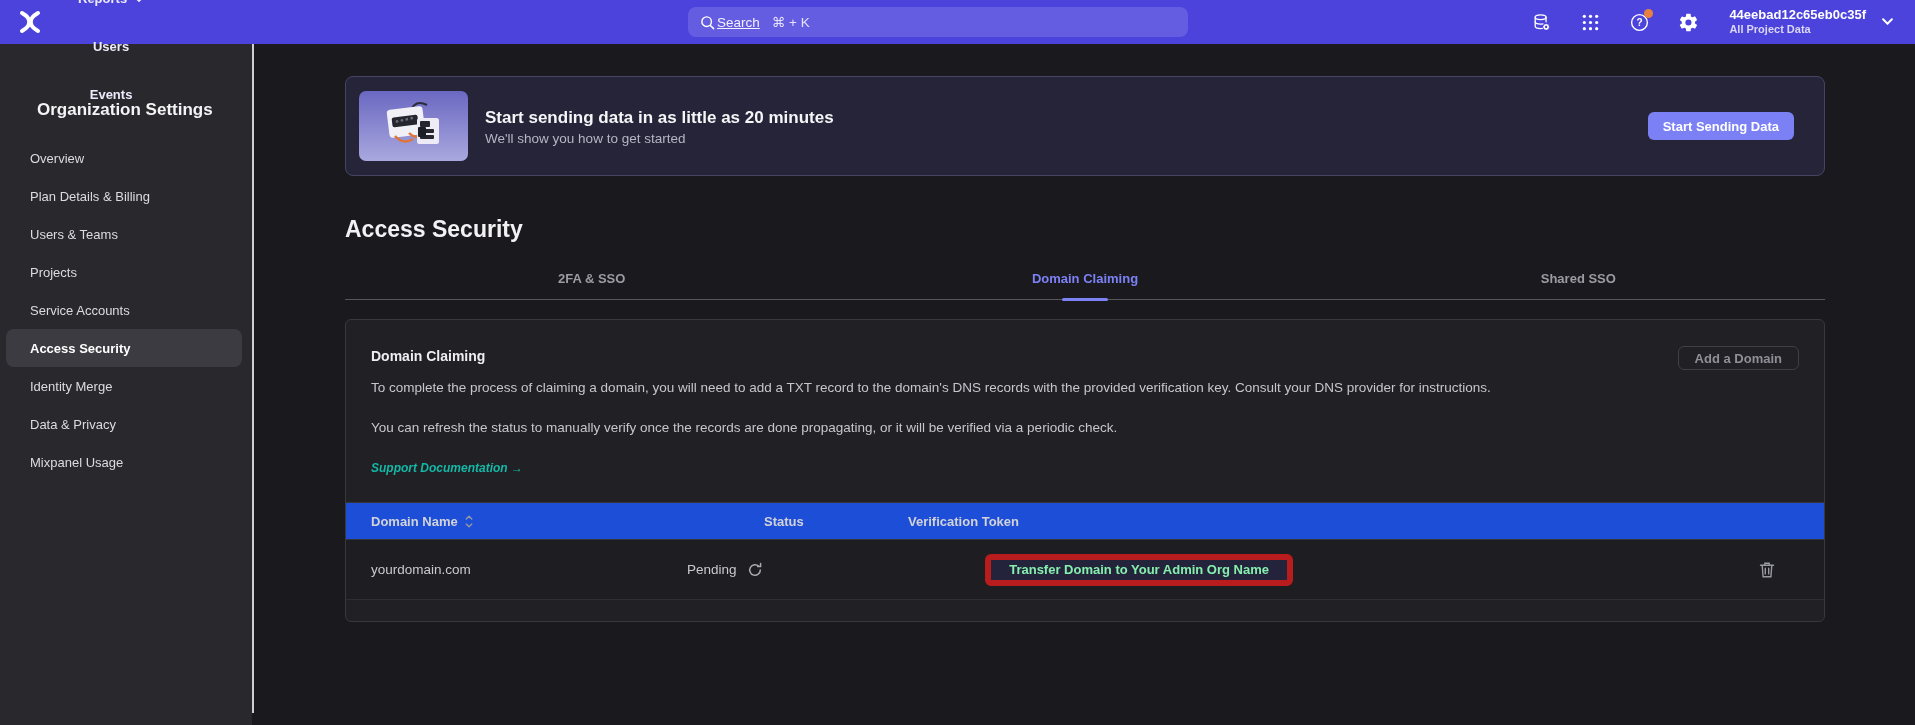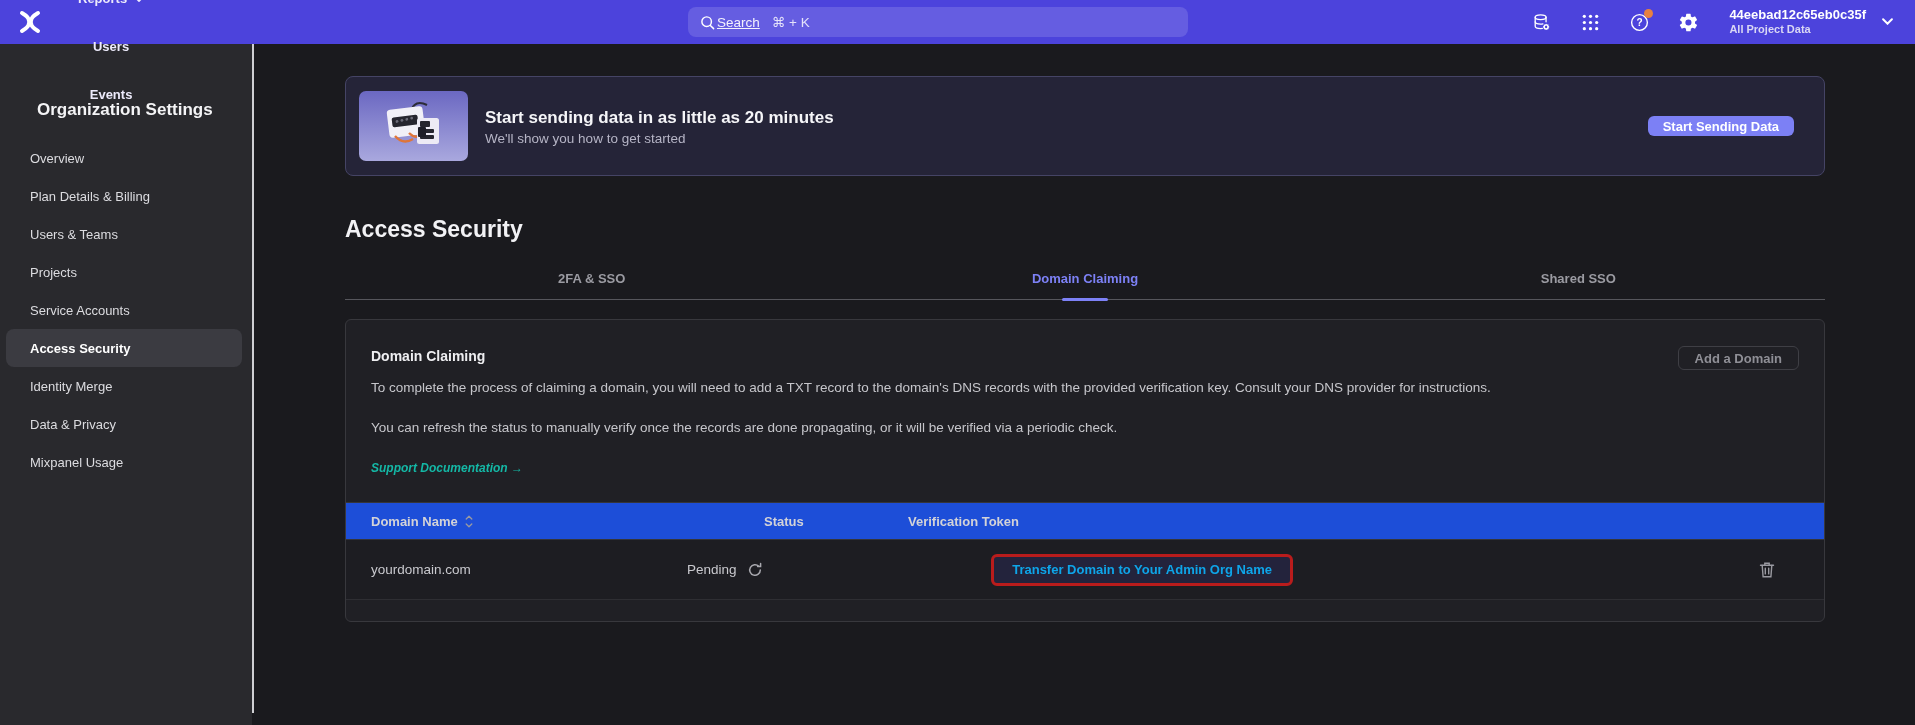--- a/index.html
+++ b/index.html
@@ -57,21 +57,21 @@
     margin-top:32px; height:100px; border-radius:8px;
     background:#252438; border:1px solid #454465;
     display:flex; align-items:center; padding:0 30px 0 13px; position:relative;
   }
   .banner-thumb { width:109px; height:70px; border-radius:7px; overflow:hidden; flex:none; }
   .banner-texts { margin-left:17px; }
   .banner-title { color:#f5f5f8; font-size:17px; font-weight:700; line-height:22px; }
   .banner-sub { color:#b6b5c6; font-size:13.5px; margin-top:2px; }
   .btn-primary {
     margin-left:auto; background:#7c80f5; color:#ffffff; border:none; border-radius:6px;
-    font-size:13px; font-weight:600; height:20px; padding:0 15px; cursor:pointer;
+    font-size:13px; font-weight:600; height:28px; padding:0 15px; cursor:pointer;
     font-family:inherit;
   }
 
   
   .page-title { margin-top:38px; color:#f2f2f5; font-size:23px; font-weight:700; line-height:30px; }
 
   
   .tabs { margin-top:22px; display:flex; border-bottom:1px solid #56565c; }
   .tab {
     flex:1; text-align:center; padding:5px 0 13px; font-size:13px; font-weight:600;
@@ -111,22 +111,22 @@
   }
   .th-status { padding-left:77px; }
   .th-token  { padding-left:79px; }
   .th-domain { display:flex; align-items:center; gap:7px; }
   .sort-btn { display:flex; cursor:pointer; }
   .trow { height:60px; background:#1d1d22; border-bottom:1px solid #2e2e33; font-size:13.5px; color:#c9c9ce; }
   .cell-status { display:flex; align-items:center; gap:10px; }
   .refresh-btn { display:flex; cursor:pointer; }
   .cell-actions { display:flex; justify-content:flex-end; align-items:center; margin-right:56px; }
   .btn-secondary {
-    background:#23233c; border:3px solid #b91c1c; border-radius:6px; height:32px; padding:0 18px;
-    color:#0ea5e9; font-size:13px; font-weight:700; font-family:inherit; cursor:pointer;
+    background:#23233c; border:6px solid #b91c1c; border-radius:6px; height:32px; padding:0 18px;
+    color:#86efac; font-size:13px; font-weight:700; font-family:inherit; cursor:pointer;
   }
   .trash-btn { display:flex; justify-content:flex-end; cursor:pointer; }
   .card-bottom-pad { height:21px; }
 </style>
 </head>
 <body>
 
 <header class="topnav">
   <div class="logo">
     <svg width="26" height="24" viewBox="0 0 24 24" fill="none" stroke="#ffffff" stroke-width="4" stroke-linecap="round">

